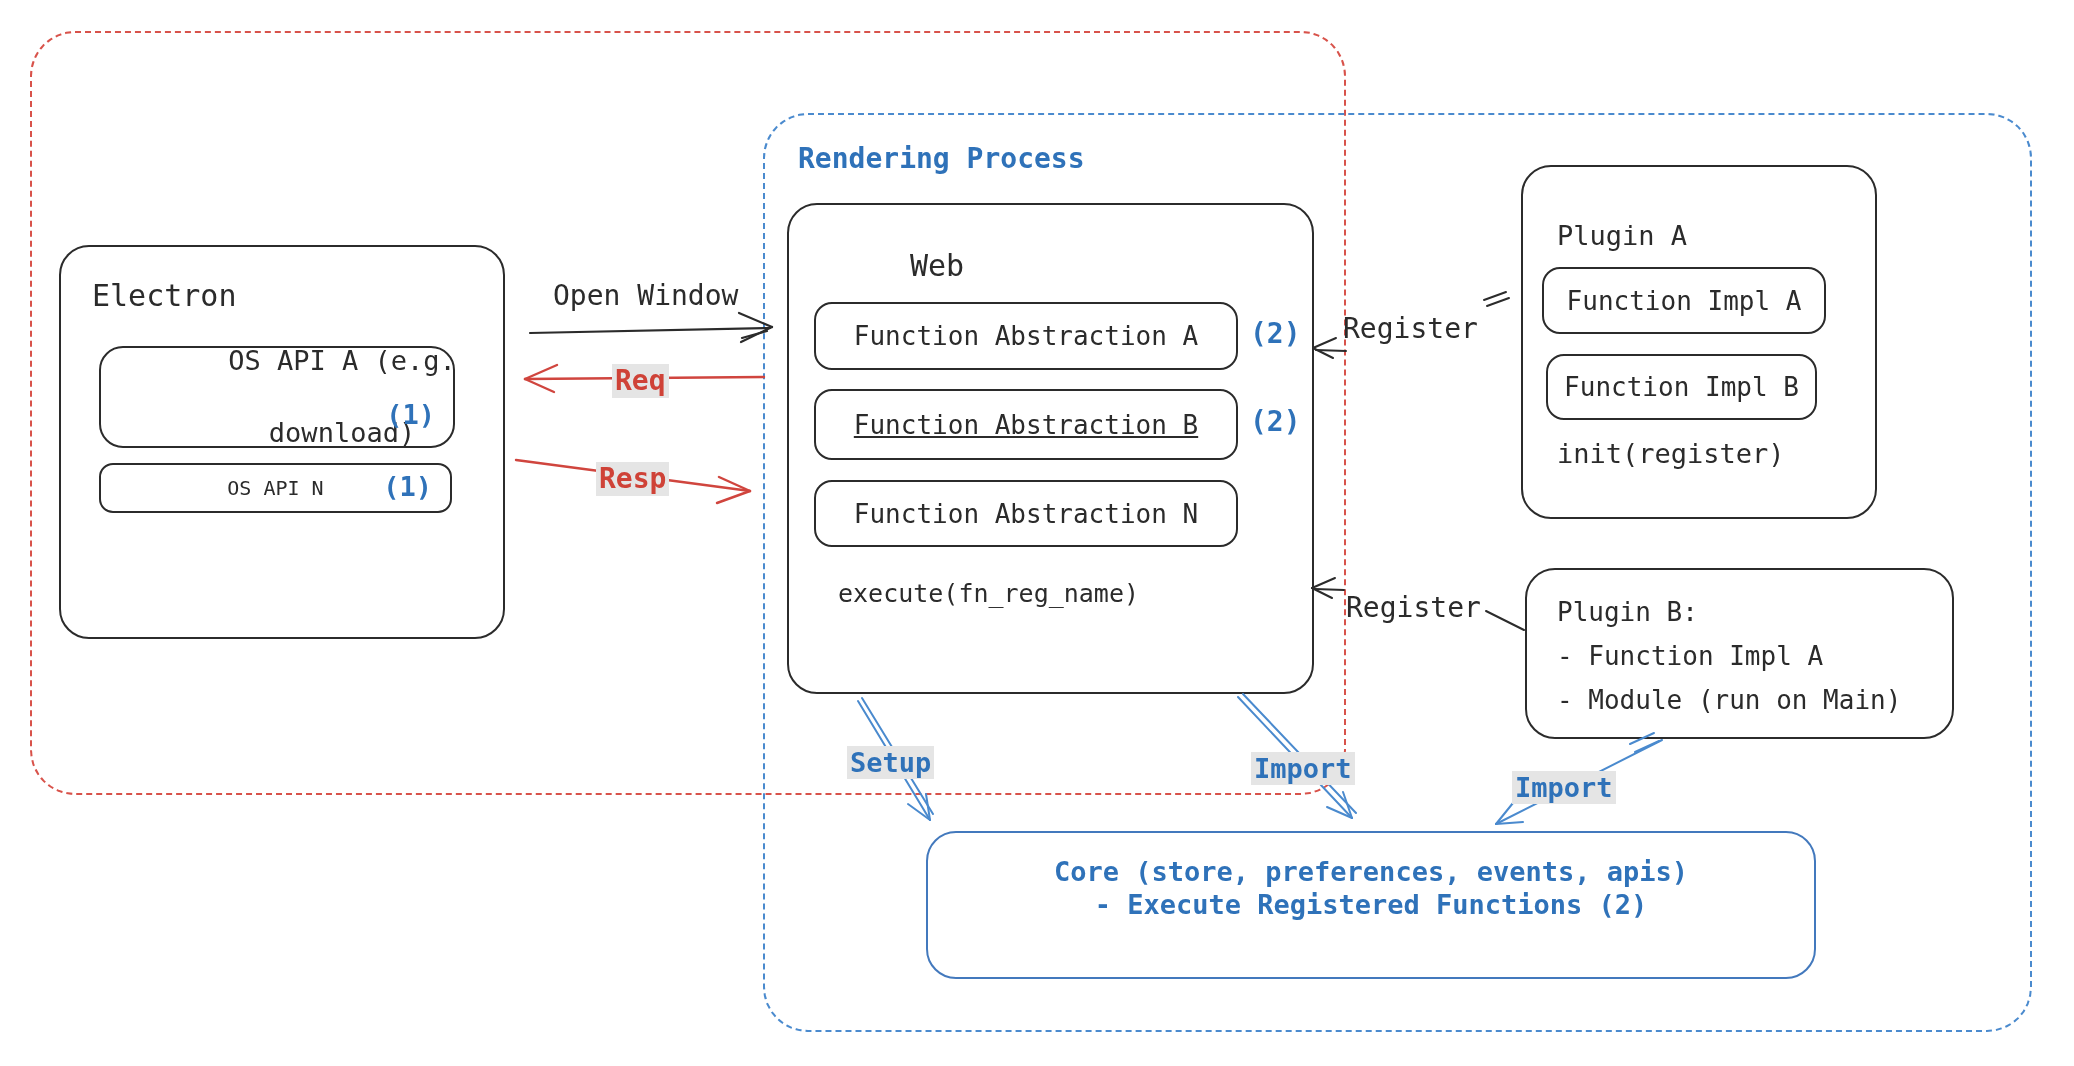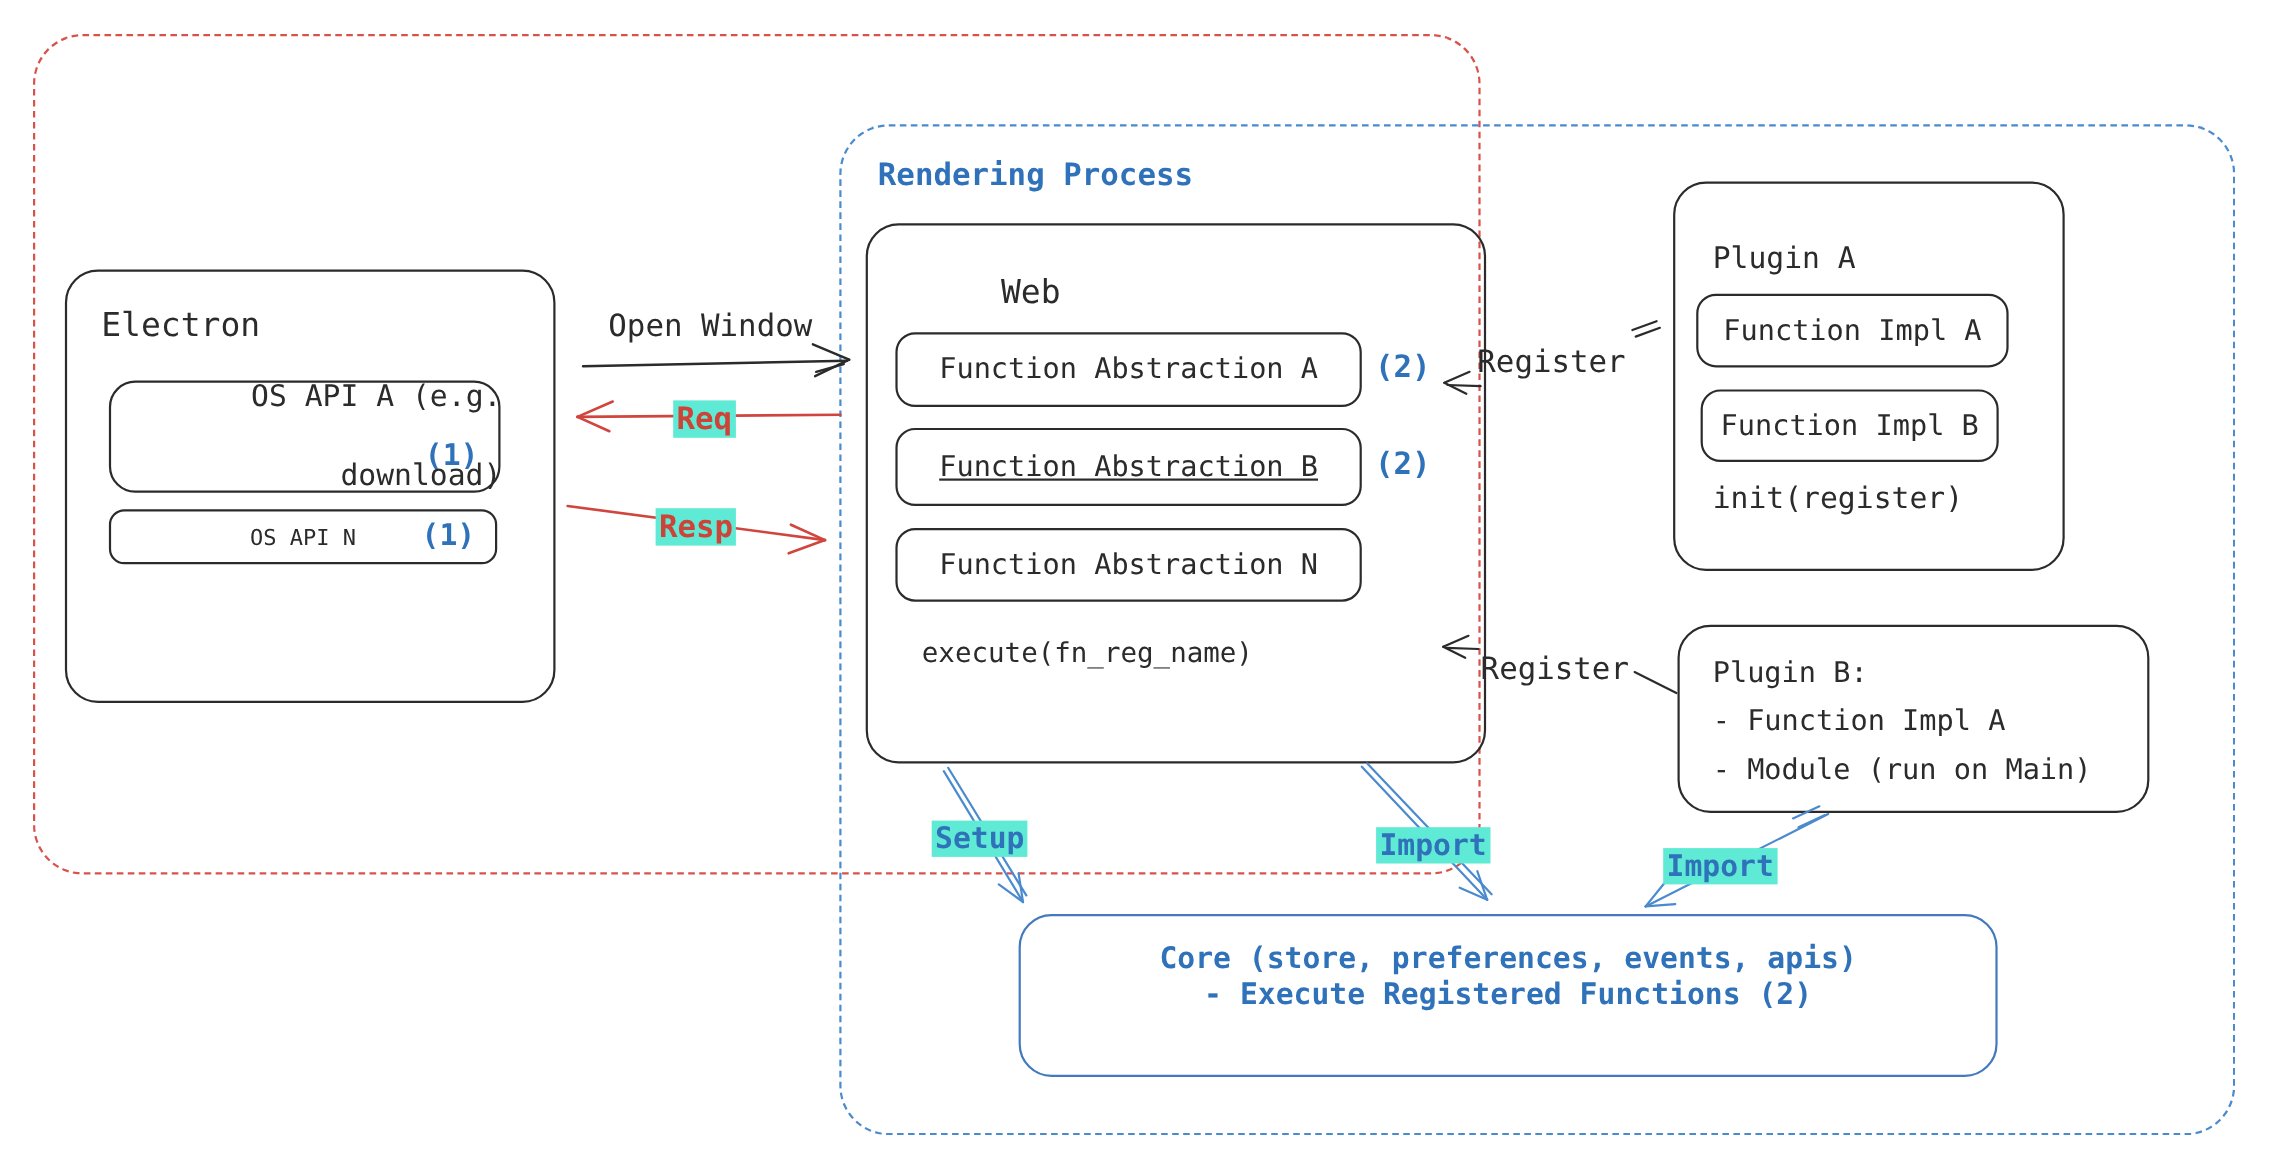--- a/index.html
+++ b/index.html
@@ -17,24 +17,24 @@
   .subbox{border:2px solid #2b2b2b;border-radius:18px;background:#ffffff;
     display:flex;align-items:center;justify-content:center;text-align:center;}
   .corebox{border:2.2px solid #4379bd;border-radius:30px;}
   
   .t-ink{color:#2b2b2b;}
   .t-red{color:#cf4237;font-weight:600;}
   .t-blue{color:#2f72b9;font-weight:600;}
   .cap28{font-size:28px;line-height:34px;white-space:pre;}
   .cap27{font-size:27px;line-height:33px;white-space:pre;}
   .title30{font-size:30px;line-height:36px;white-space:pre;}
-  .body26{font-size:26px;line-height:32px;white-space:pre;text-align:right;}
+  .body26{font-size:26px;line-height:32px;white-space:pre;}
   .body25{font-size:25px;line-height:31px;white-space:pre;}
   .badge-blue{color:#2f72b9;font-weight:600;}
-  .onletter{background:#5eead4;padding:0 3px;}
+  .onletter{background:#e5e5e5;padding:0 3px;}
   svg.overlay{position:absolute;left:0;top:0;pointer-events:none;}
   .lbl{position:absolute;}
 </style>
 </head>
 <body>
 
 <div id="canvas">
 
   <div class="abs dashed-red" style="left:30px;top:31px;width:1312px;height:760px;"></div>
 
@@ -48,21 +48,21 @@
         <span>download)</span>
       </div>
       <span class="abs badge-blue" style="right:18px;top:51px;font-size:27px;">(1)</span>
     </div>
     <div class="abs subbox" style="left:38px;top:216px;width:349px;height:46px;border-radius:14px;">
       <span class="body26" style="font-size:20px;">OS API N</span>
       <span class="abs badge-blue" style="right:18px;top:6px;font-size:27px;">(1)</span>
     </div>
   </div>
 
-  <div class="abs box" style="left:787px;top:203px;width:523px;height:487px;padding-left:37px;">
+  <div class="abs box" style="left:787px;top:203px;width:523px;height:487px;">
     <div class="abs title30 t-ink" style="left:121px;top:43px;">Web</div>
     <div class="abs subbox" style="left:25px;top:97px;width:420px;height:64px;">
       <span class="body26">Function Abstraction A</span>
     </div>
     <span class="abs badge-blue cap28" style="left:461px;top:112px;">(2)</span>
     <div class="abs subbox" style="left:25px;top:184px;width:420px;height:67px;text-decoration:underline;">
       <span class="body26">Function Abstraction B</span>
     </div>
     <span class="abs badge-blue cap28" style="left:461px;top:200px;">(2)</span>
     <div class="abs subbox" style="left:25px;top:275px;width:420px;height:63px;">

